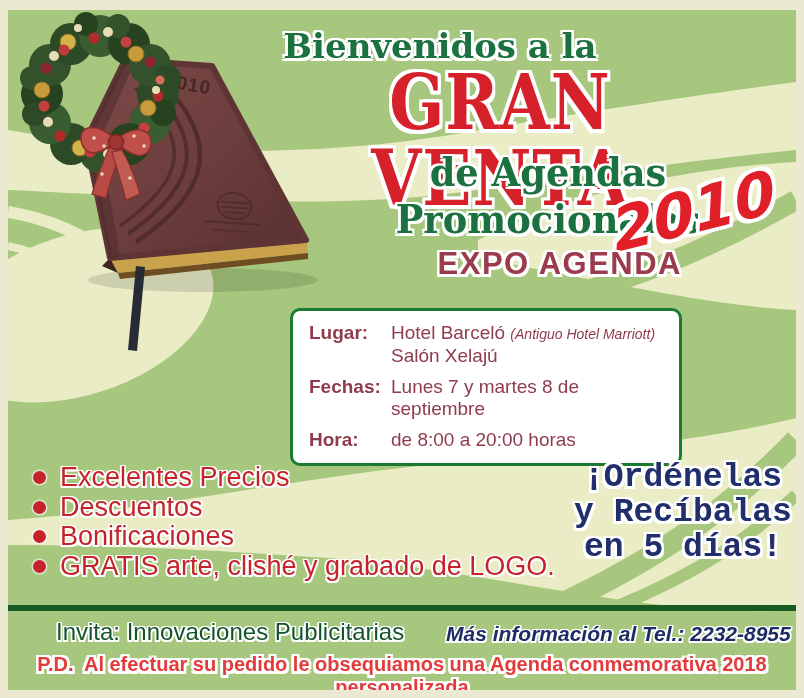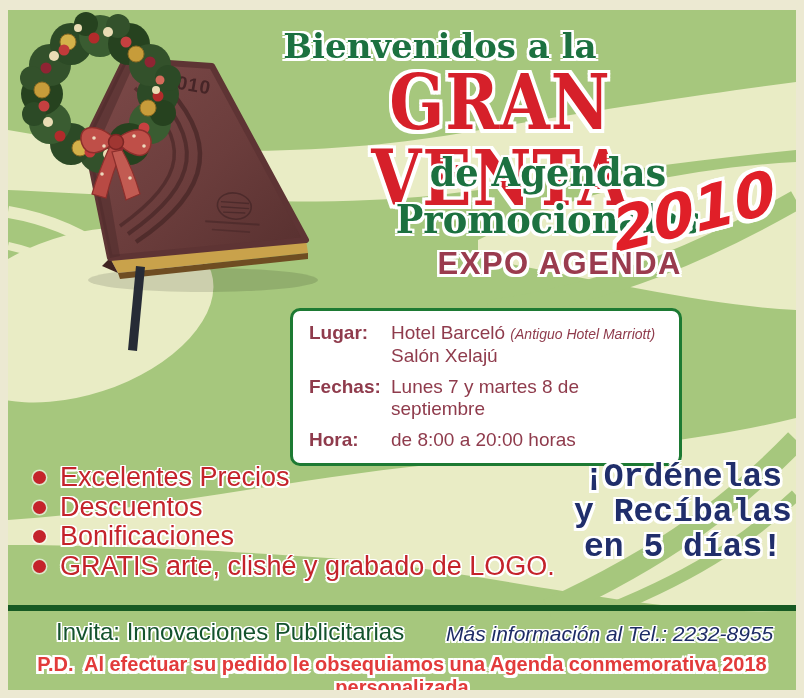--- a/index.html
+++ b/index.html
@@ -44,21 +44,21 @@
   .benefits li{display:flex;align-items:center;height:29.5px;
     font-size:27px;color:#c4232b;}
   .dot{width:13px;height:13px;border-radius:50%;background:#c4232b;
     margin:0 14px 0 8px;flex:0 0 auto;
     box-shadow:0 0 0 1.5px rgba(255,255,255,.6);}
   .benefit-text{white-space:nowrap;}
   .promise{left:558px;top:450px;width:234px;text-align:center;
     font-size:33px;font-weight:bold;line-height:35px;color:#202e6b;font-family:Liberation Mono, monospace;}
   .divider{left:0;right:0;top:595px;height:6px;background:#175a23;position:absolute;z-index:10;}
   .invita{left:48px;top:608px;font-size:24px;font-weight:400;color:#14532d;}
-  .masinfo{left:438px;top:612px;font-size:21px;font-weight:normal;font-style:italic;color:#1e2c66;}
+  .masinfo{left:438px;top:612px;font-size:21px;font-weight:bold;font-style:italic;color:#1e2c66;}
   .pd{left:0;width:100%;top:643px;text-align:center;font-size:20px;font-weight:700;
     color:#e23b3b;white-space:pre-wrap;}
 </style>
 </head>
 <body>
 
 <div class="poster">
 
   <svg class="bg" width="788" height="680" viewBox="0 0 788 680">
     <rect x="0" y="0" width="788" height="680" fill="#a6c77d"></rect>

